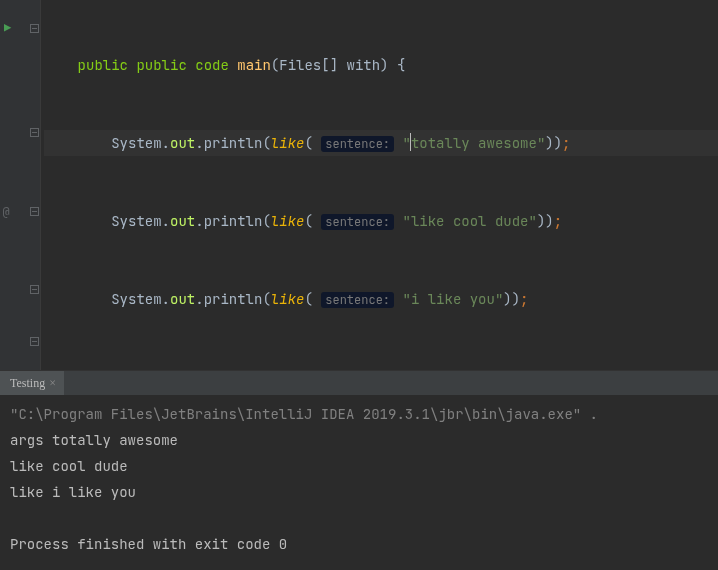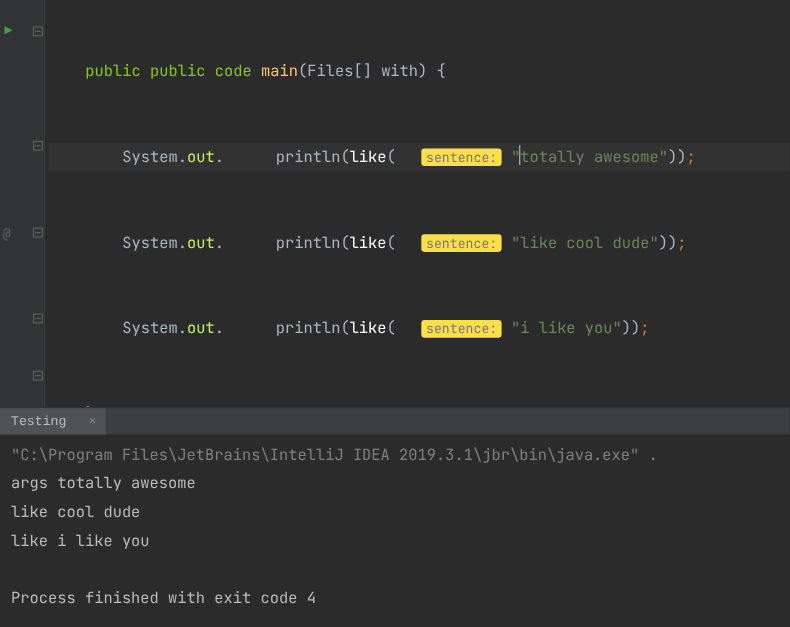--- a/index.html
+++ b/index.html
@@ -77,26 +77,26 @@
   }
 
   .line.highlight {
     background: #323232;
   }
 
   .kw   { color: #84cc16; }
   .type { color: #a9b7c6; }
   .decl { color: #ffc66d; }
   .fld  { color: #bef264; }
-  .call { color: #a9b7c6; margin-left: 47px; }
-  .callit { color: #ffffff; }
+  .call { color: #a9b7c6; }
+  .callit { color: #eab308; font-style: italic; }
   .paren{ color: #a9b7c6; }
   .str  { color: #6a8759; }
   .semi { color: #cc7832; }
-  .hint { color: #787878; background: #fde047; padding: 0 4px; border-radius: 3px; font-size: 12px; margin-left: 15px; }
+  .hint { color: #787878; background: #0f172a; padding: 0 4px; border-radius: 3px; font-size: 12px; }
 
   .caret-bar {
     display: inline-block;
     width: 1px;
     height: 18px;
     background: #bbbbbb;
     vertical-align: -3px;
     margin-left: -1px;
   }
 
@@ -108,22 +108,22 @@
     align-items: stretch;
   }
 
   .tab {
     display: flex;
     align-items: center;
     background: #4e5254;
     color: #bbbbbb;
     padding: 0 6px 0 10px;
     font-size: 12px;
-    gap: 18px;
-    font-family: Liberation Mono, monospace;
+    gap: 2px;
+    font-family: Liberation Serif, serif;
   }
 
   .tab-close {
     color: #8a8a8a;
     font-size: 12px;
     cursor: pointer;
     padding: 0 2px;
   }
 
   .console {
@@ -176,13 +176,13 @@
     <span>Testing</span>
     <span class="tab-close">×</span>
   </div>
 </div>
 
 <div class="console"><span class="cmd">"C:\Program Files\JetBrains\IntelliJ IDEA 2019.3.1\jbr\bin\java.exe" .</span>
 <span>args totally awesome</span>
 <span>like cool dude</span>
 <span>like i like you</span>
 <span></span>
-<span>Process finished with exit code 4</span></div>
+<span>Process finished with exit code 0</span></div>
 
 </body></html>

